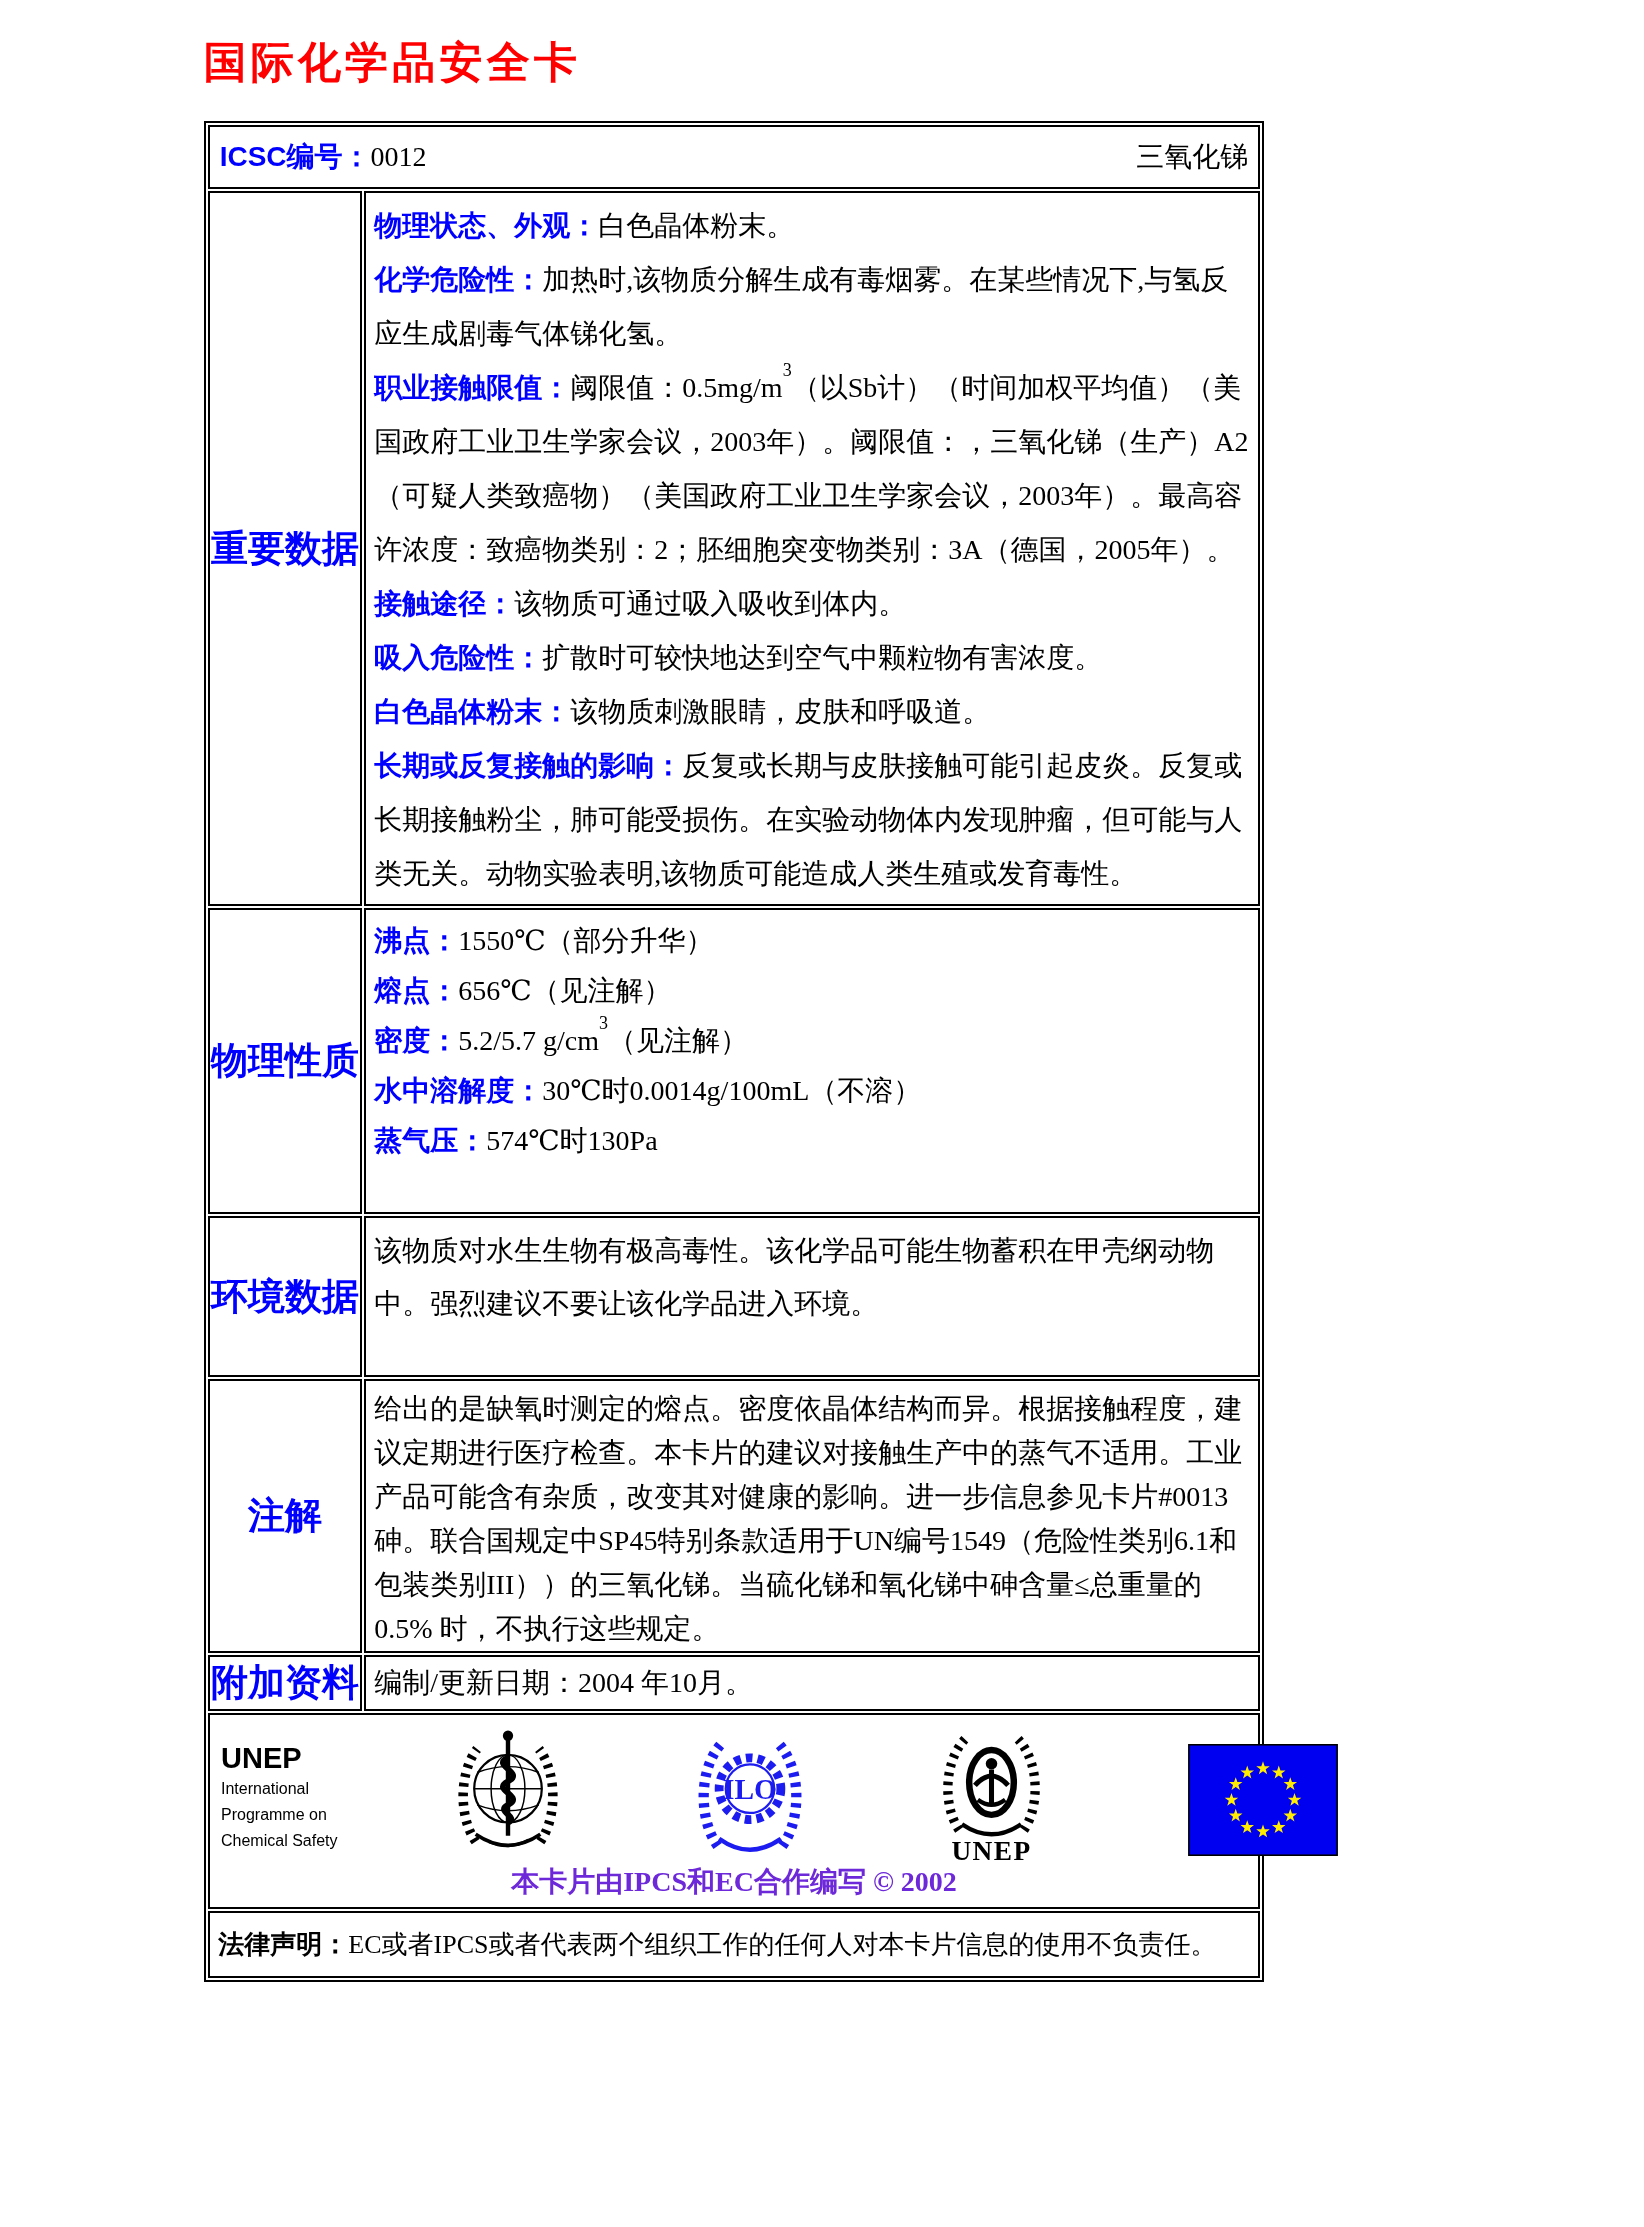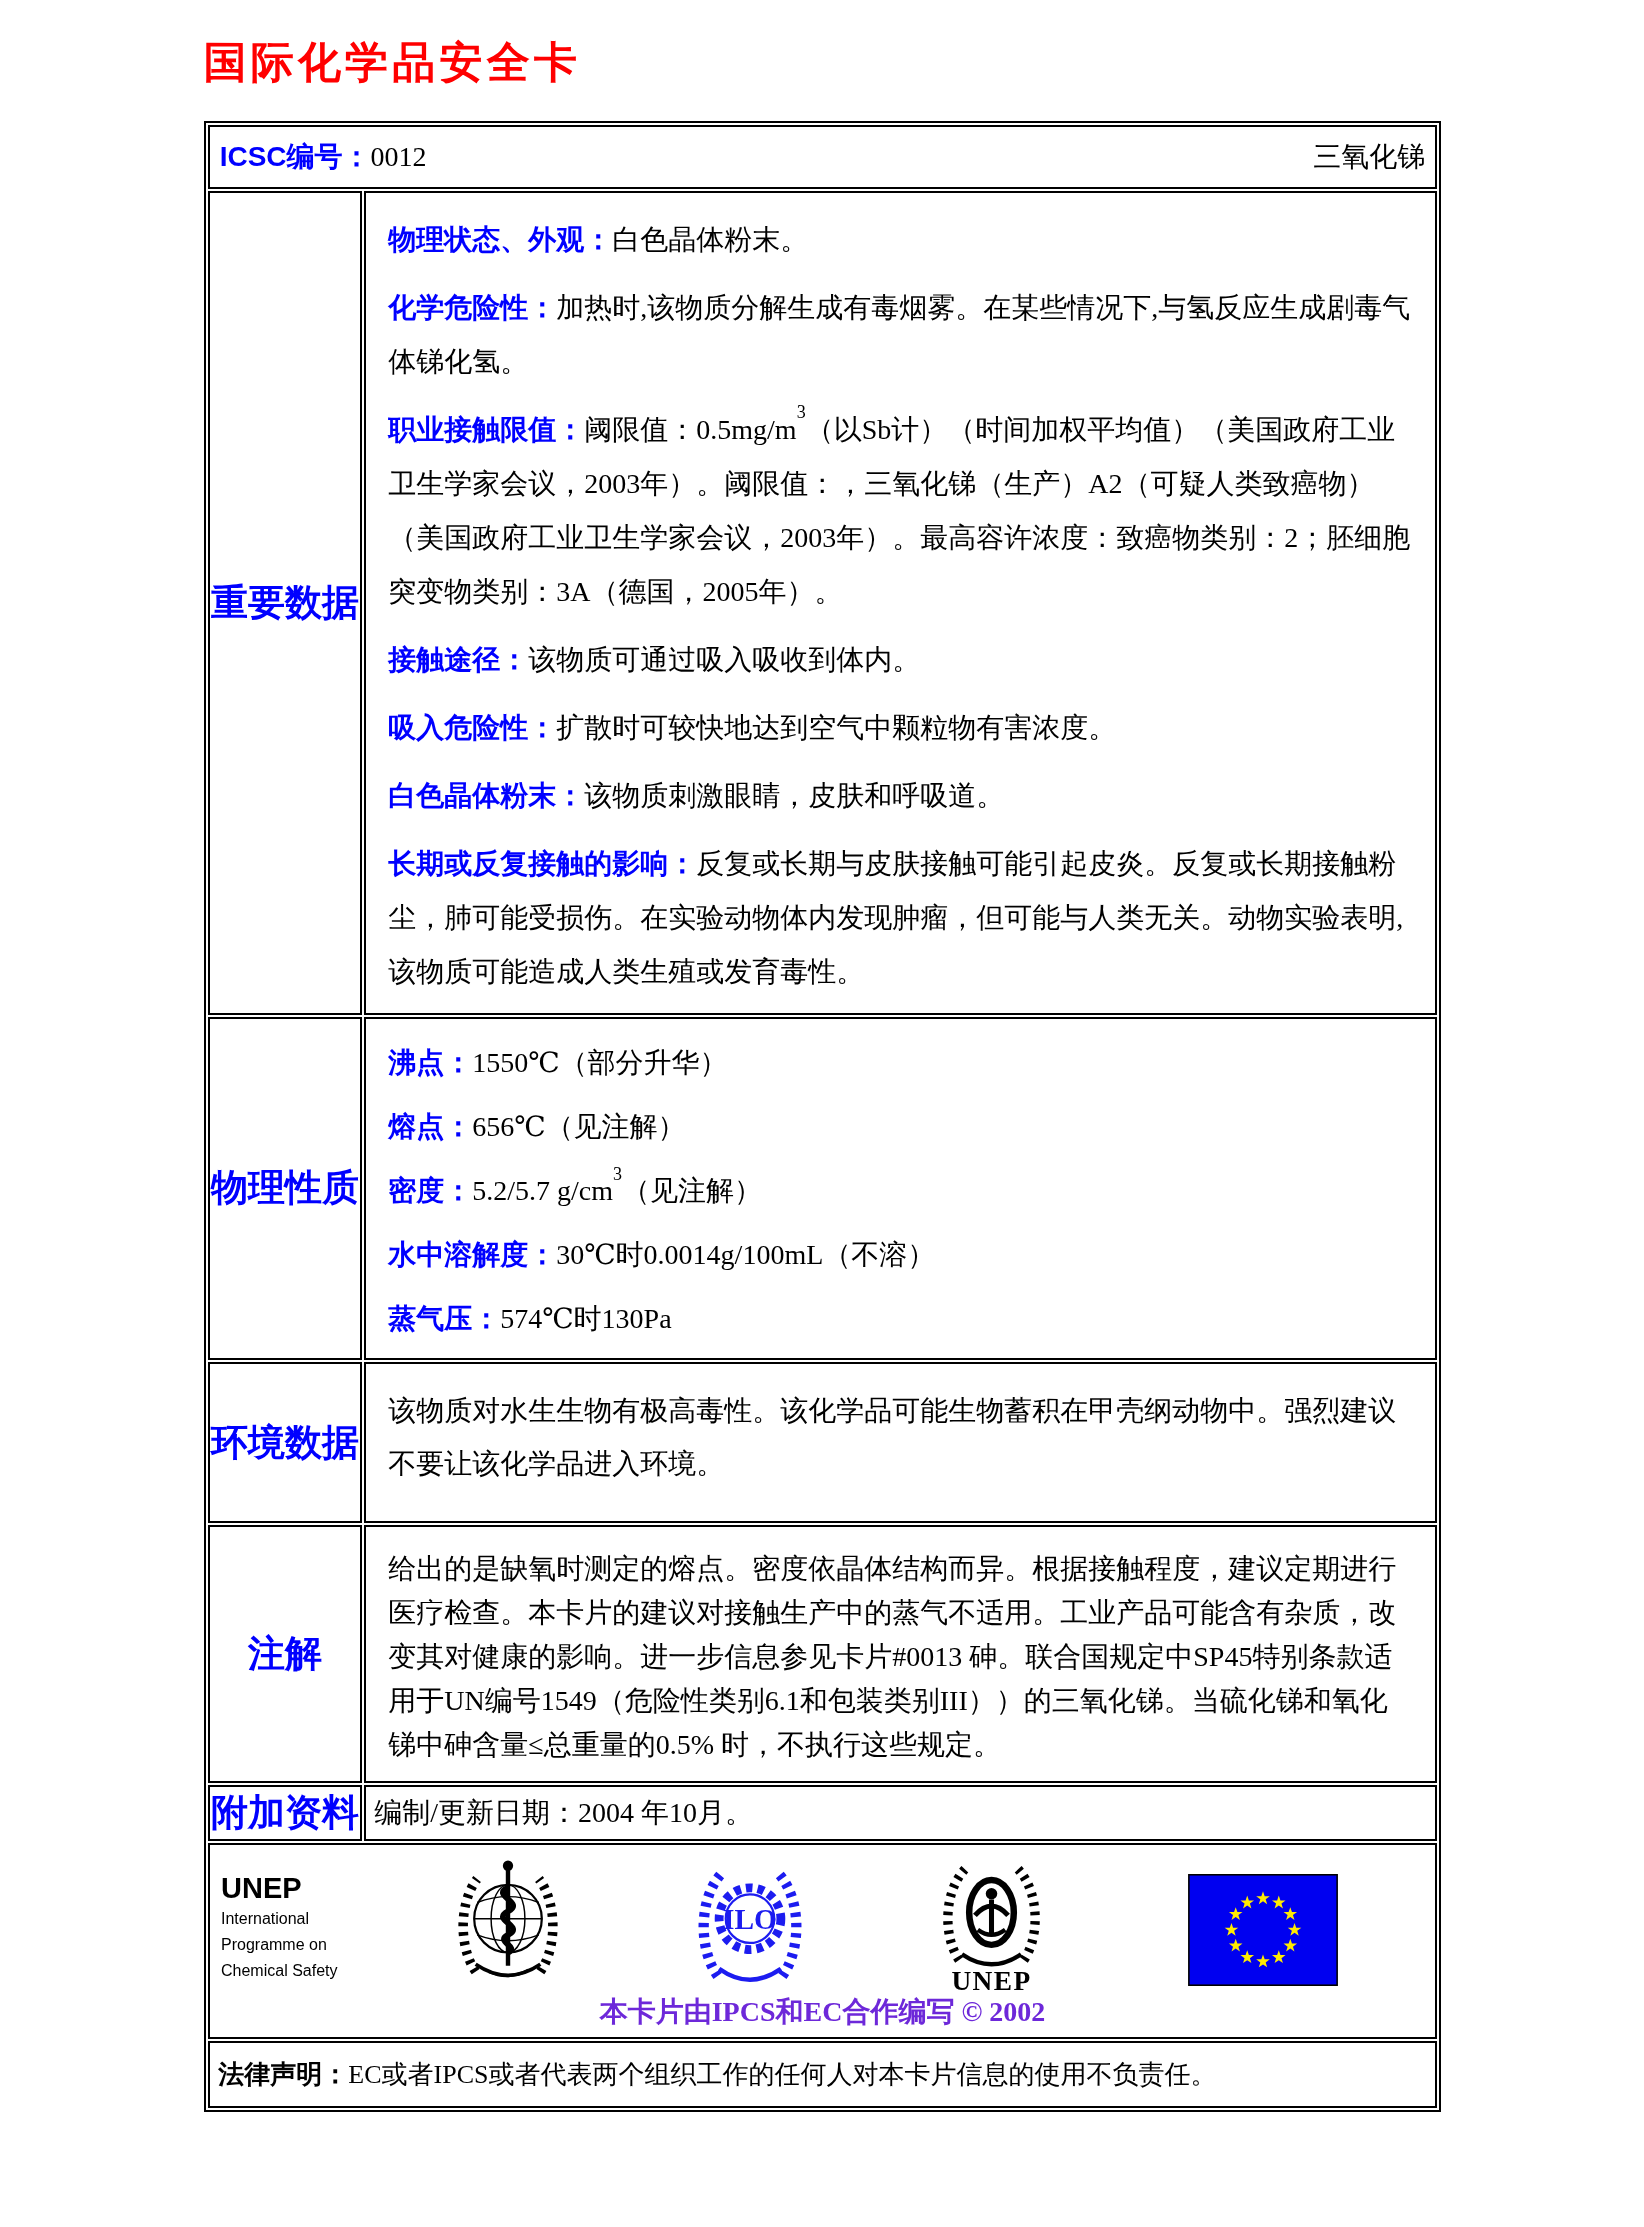--- a/index.html
+++ b/index.html
@@ -7,35 +7,35 @@
     width:1644px;height:2227px;background:#ffffff;position:relative;
     font-family:"Liberation Serif","DejaVu Serif",serif;color:#000;
     -webkit-font-smoothing:antialiased;
   }
   .page-title{
     margin:35px auto 0;width:1237px;text-align:left;
     font-family:"Liberation Sans","DejaVu Sans",sans-serif;
     font-weight:bold;font-size:43px;line-height:54px;color:#ff0000;letter-spacing:4.2px;
   }
   table.card{
-    margin:32px 0 0 204px;width:1237px;table-layout:fixed;
+    margin:32px 0 0 204px;width:1060px;table-layout:fixed;
     border-collapse:separate;border-spacing:2.8px;border:2.1px solid #000;background:#fff;
   }
   td{border:2.1px solid #000;box-sizing:border-box;}
   td.sec{
     width:154px;text-align:center;vertical-align:middle;
     font-family:"Liberation Sans","DejaVu Sans",sans-serif;
     font-weight:bold;font-size:37px;color:#0000ff;
   }
   td.content{vertical-align:top;padding:5.6px 7px 0 8.3px;font-size:28px;}
   .lbl{
     color:#0000ff;font-family:"Liberation Sans","DejaVu Sans",sans-serif;
     font-weight:bold;
   }
-  p.row{margin:14px;line-height:54px;}
+  p.row{margin:0;line-height:54px;}
   td.phys p.row{line-height:50px;}
   td.env p.row{line-height:53px;}
   td.notes p.row{line-height:44px;}
   sup.sp{font-size:18px;position:relative;top:-0.55em;line-height:0;}
   td.hdr{padding:0 9.7px;vertical-align:middle;}
   .hdr-flex{display:flex;justify-content:space-between;align-items:center;font-size:28px;}
   td.addl{vertical-align:middle;padding:0 7px 0 8.3px;font-size:28px;}
   td.logos{position:relative;height:196px;padding:0;}
   .ipcs-block{position:absolute;left:11px;top:26px;font-family:"Liberation Sans","DejaVu Sans",sans-serif;color:#000;}
   .ipcs-abbr{font-size:29px;font-weight:bold;line-height:35px;}

